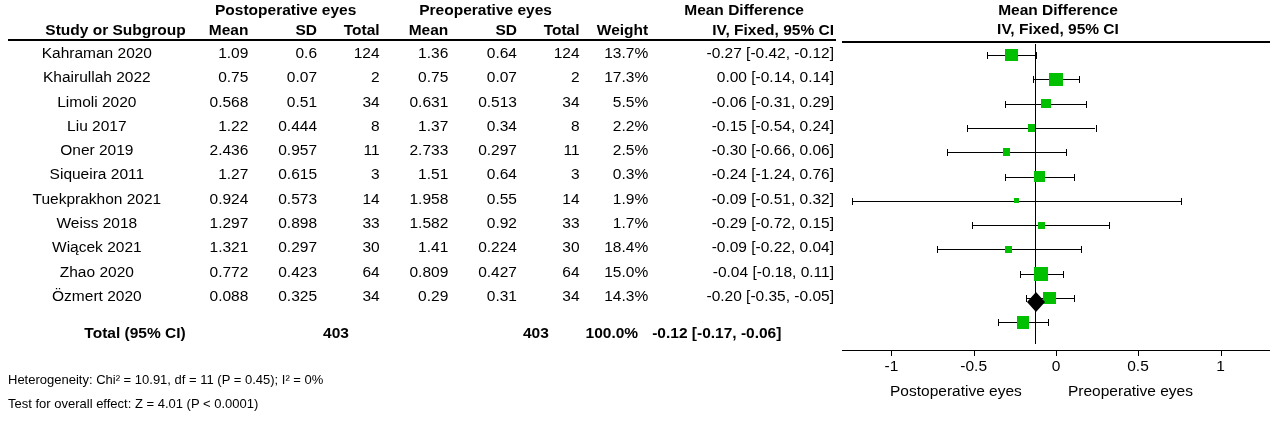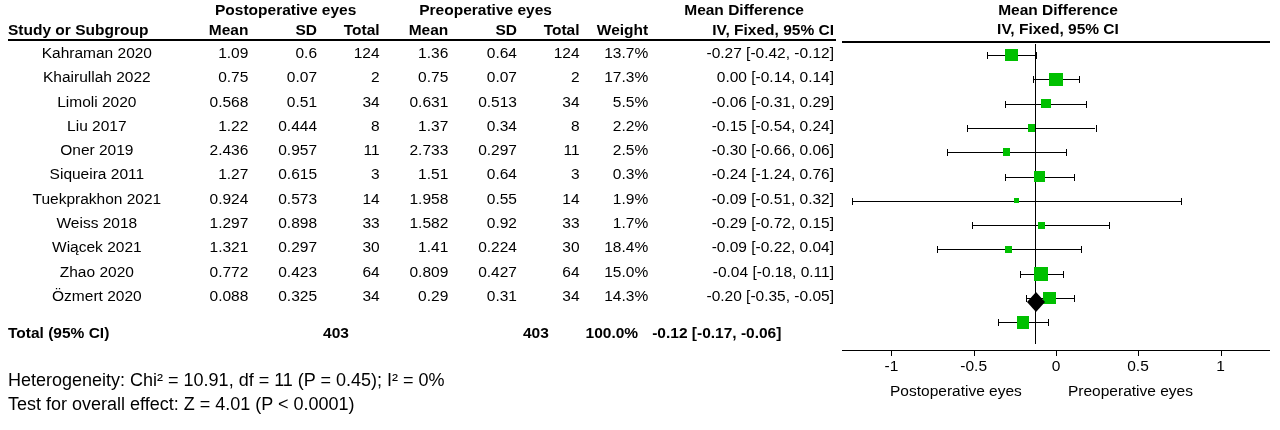--- a/index.html
+++ b/index.html
@@ -45,21 +45,21 @@
     padding-bottom: 1px;
     height: 19px;
   }
   .col-head th {
     font-weight: bold;
     font-size: 15.5px;
     border-bottom: 2px solid #000;
     padding-bottom: 1px;
     height: 20px;
   }
-  .col-study { width: 176px; text-align: left; }
+  .col-study { width: 176px; text-align: right; }
   .col-num   { width: 68px;  text-align: right; padding-right: 6px !important; }
   .col-tot   { width: 62px;  text-align: right; padding-right: 6px !important; }
   .col-wt    { width: 66px;  text-align: right; padding-right: 4px !important; }
   .col-md    { width: 182px; text-align: right; padding-right: 2px !important; }
 
   tbody.rows td {
     font-size: 15.5px;
     height: 24.3px;
     line-height: 24.3px;
   }
@@ -72,21 +72,21 @@
     font-weight: bold;
     font-size: 15.5px;
     height: 34px;
     vertical-align: bottom;
     padding-bottom: 2px;
   }
   .stats {
     position: absolute;
     left: 8px;
     top: 368px;
-    font-size: 18px;
+    font-size: 13px;
     line-height: 24px;
   }
 
   
   .plot {
     position: absolute;
     left: 836px;
     top: 0px;
     width: 444px;
     height: 430px;

